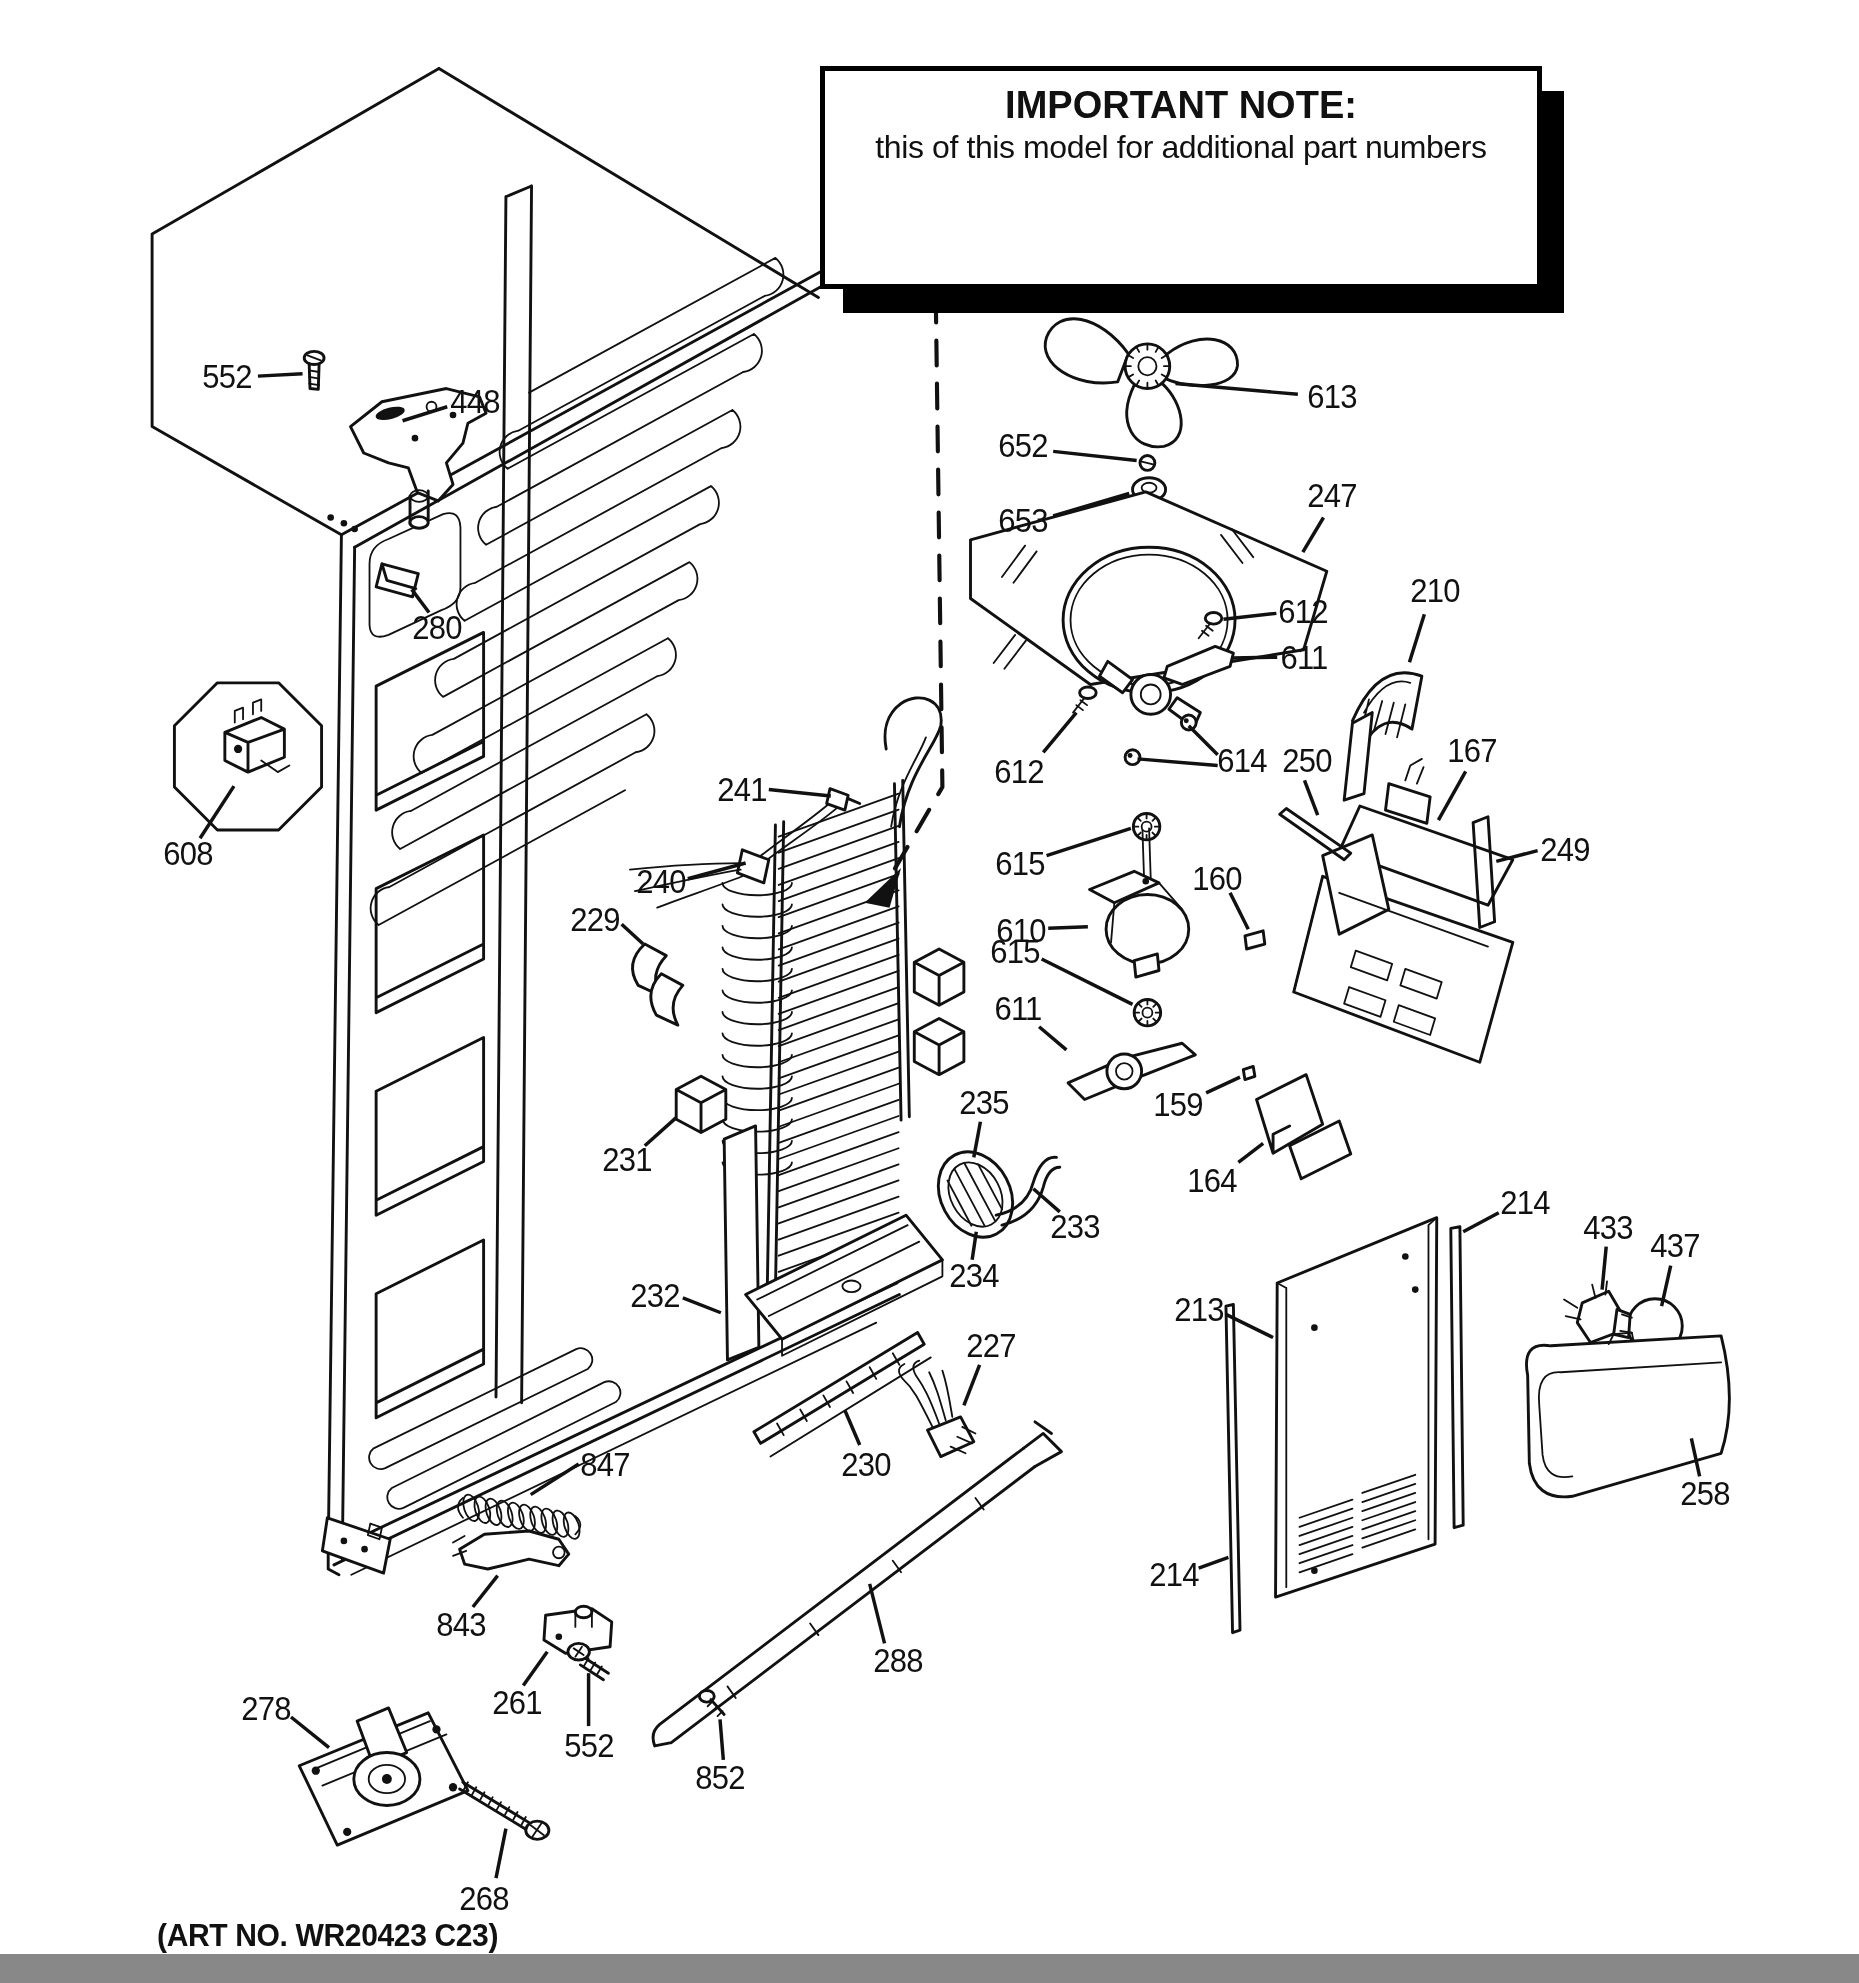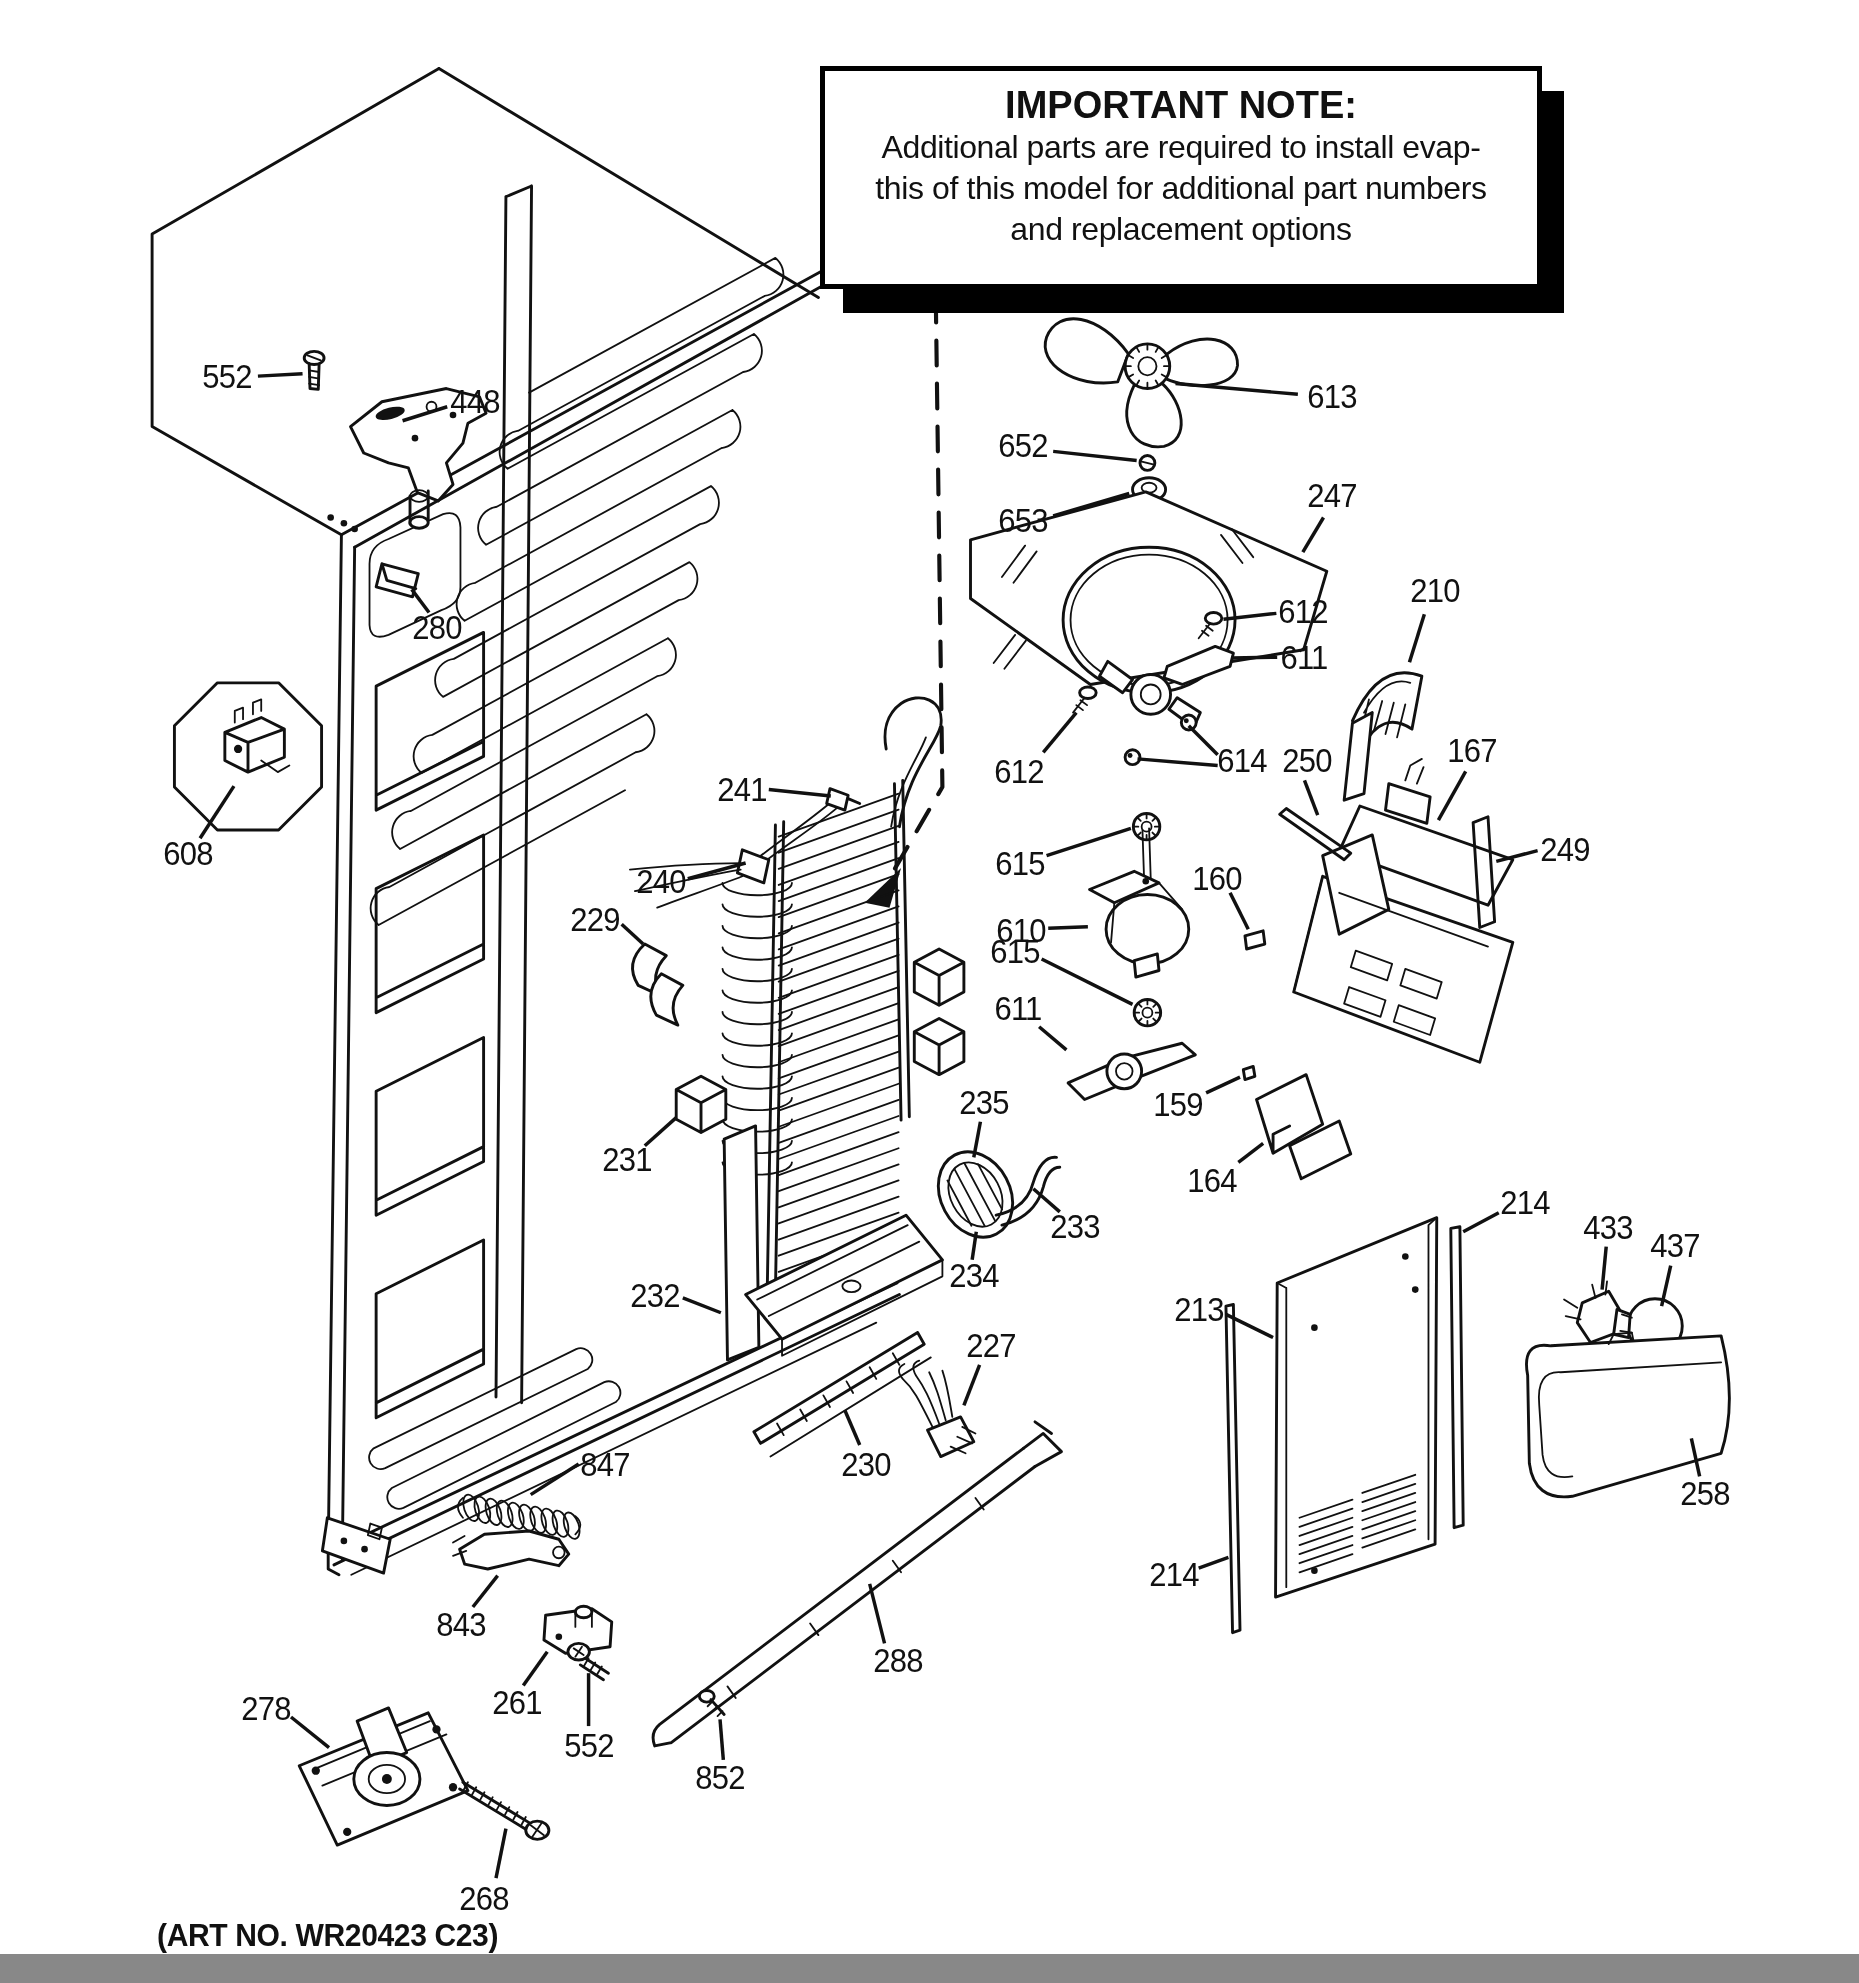--- a/index.html
+++ b/index.html
@@ -391,23 +391,21 @@
         <line x1="1450" y1="1897" x2="1486" y2="1884" class="leader"></line>
         <line x1="1943" y1="1508" x2="1938" y2="1560" class="leader"></line>
         <line x1="2021" y1="1531" x2="2010" y2="1580" class="leader"></line>
         <line x1="2056" y1="1786" x2="2046" y2="1740" class="leader"></line>
       </g>
   </svg>
 
   <div class="note-shadow"></div>
   <div class="note-box">
     <div class="note-title">IMPORTANT NOTE:</div>
-    <div class="note-line">Additional parts are required to install evap-</div>
     <div class="note-line">this of this model for additional part numbers</div>
-    <div class="note-line">and replacement options</div>
   </div>
 
   <div class="art-no">(ART NO. WR20423 C23)</div>
 
   <div id="labels">
       <div class="part-label" style="left: 227px; top: 377px;">552</div>
       <div class="part-label" style="left: 475px; top: 402px;">448</div>
       <div class="part-label" style="left: 437px; top: 628px;">280</div>
       <div class="part-label" style="left: 188px; top: 854px;">608</div>
       <div class="part-label" style="left: 742px; top: 790px;">241</div>

